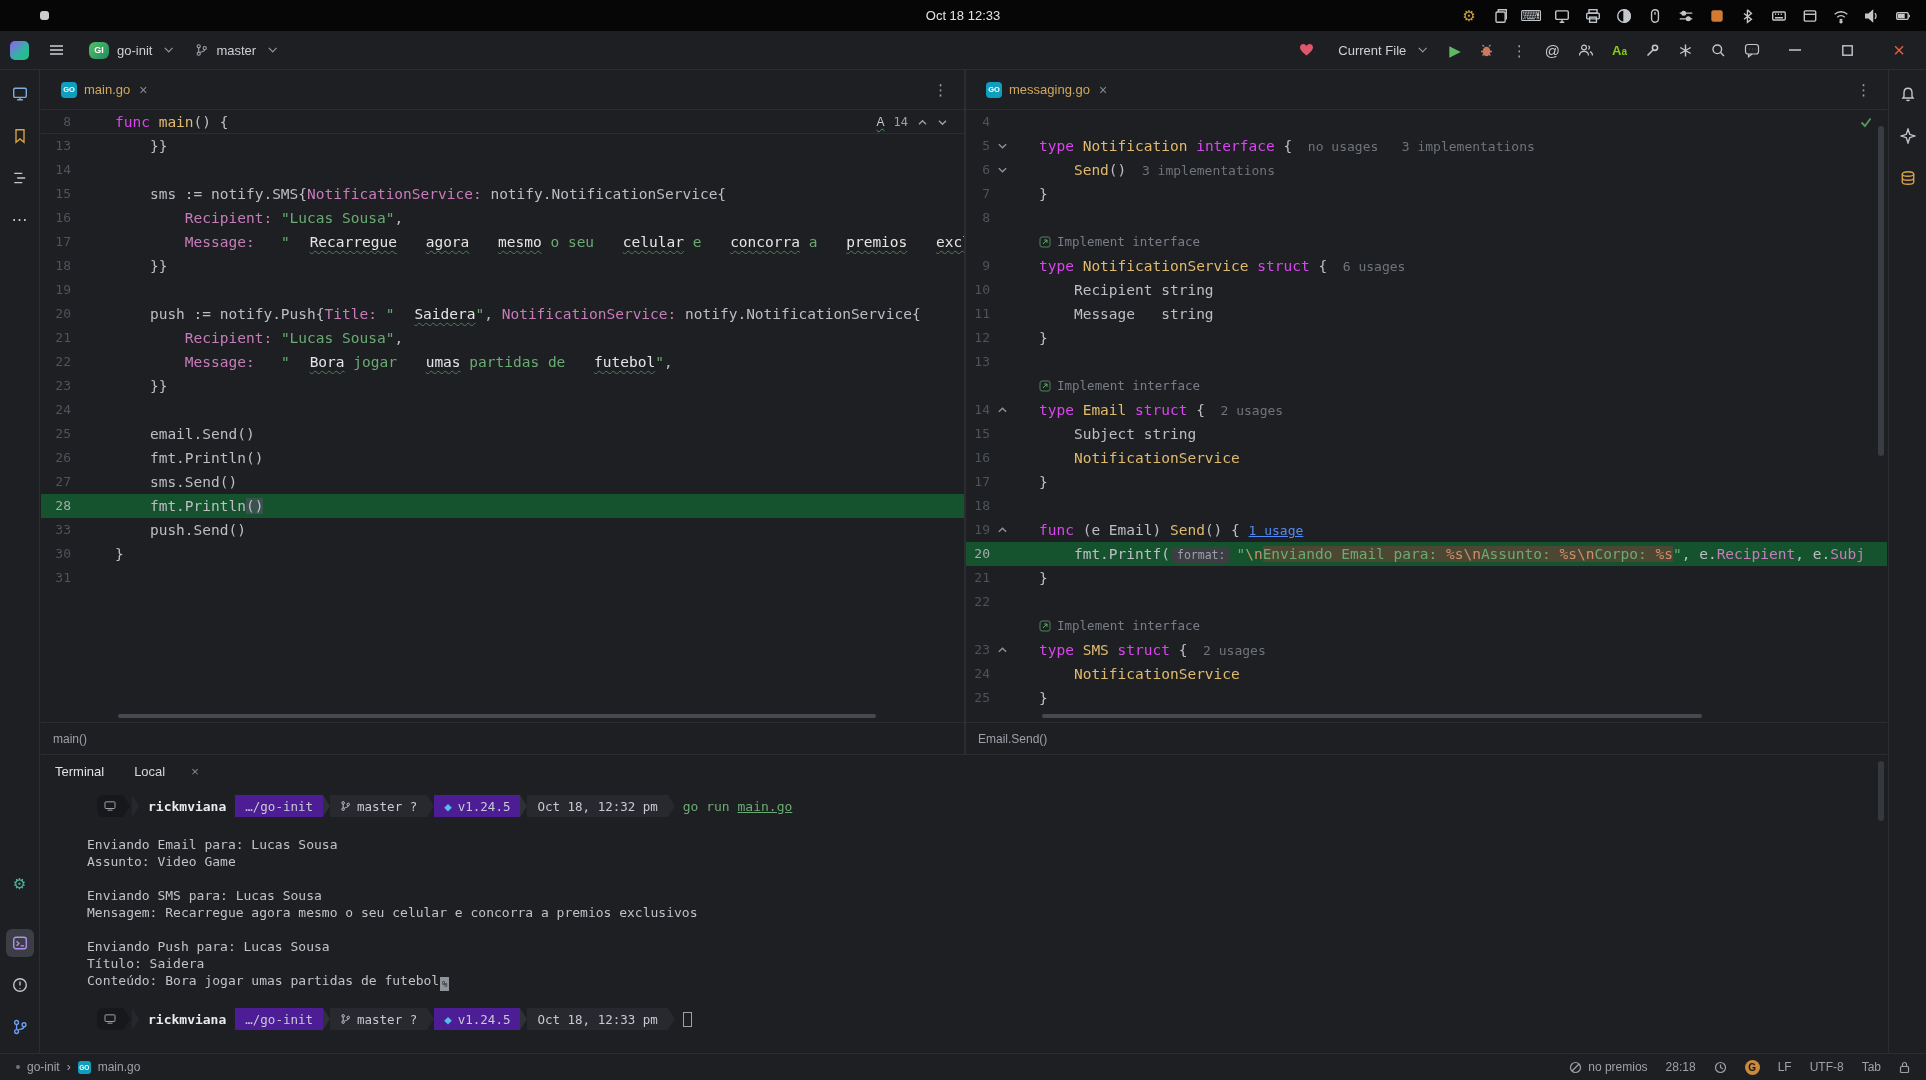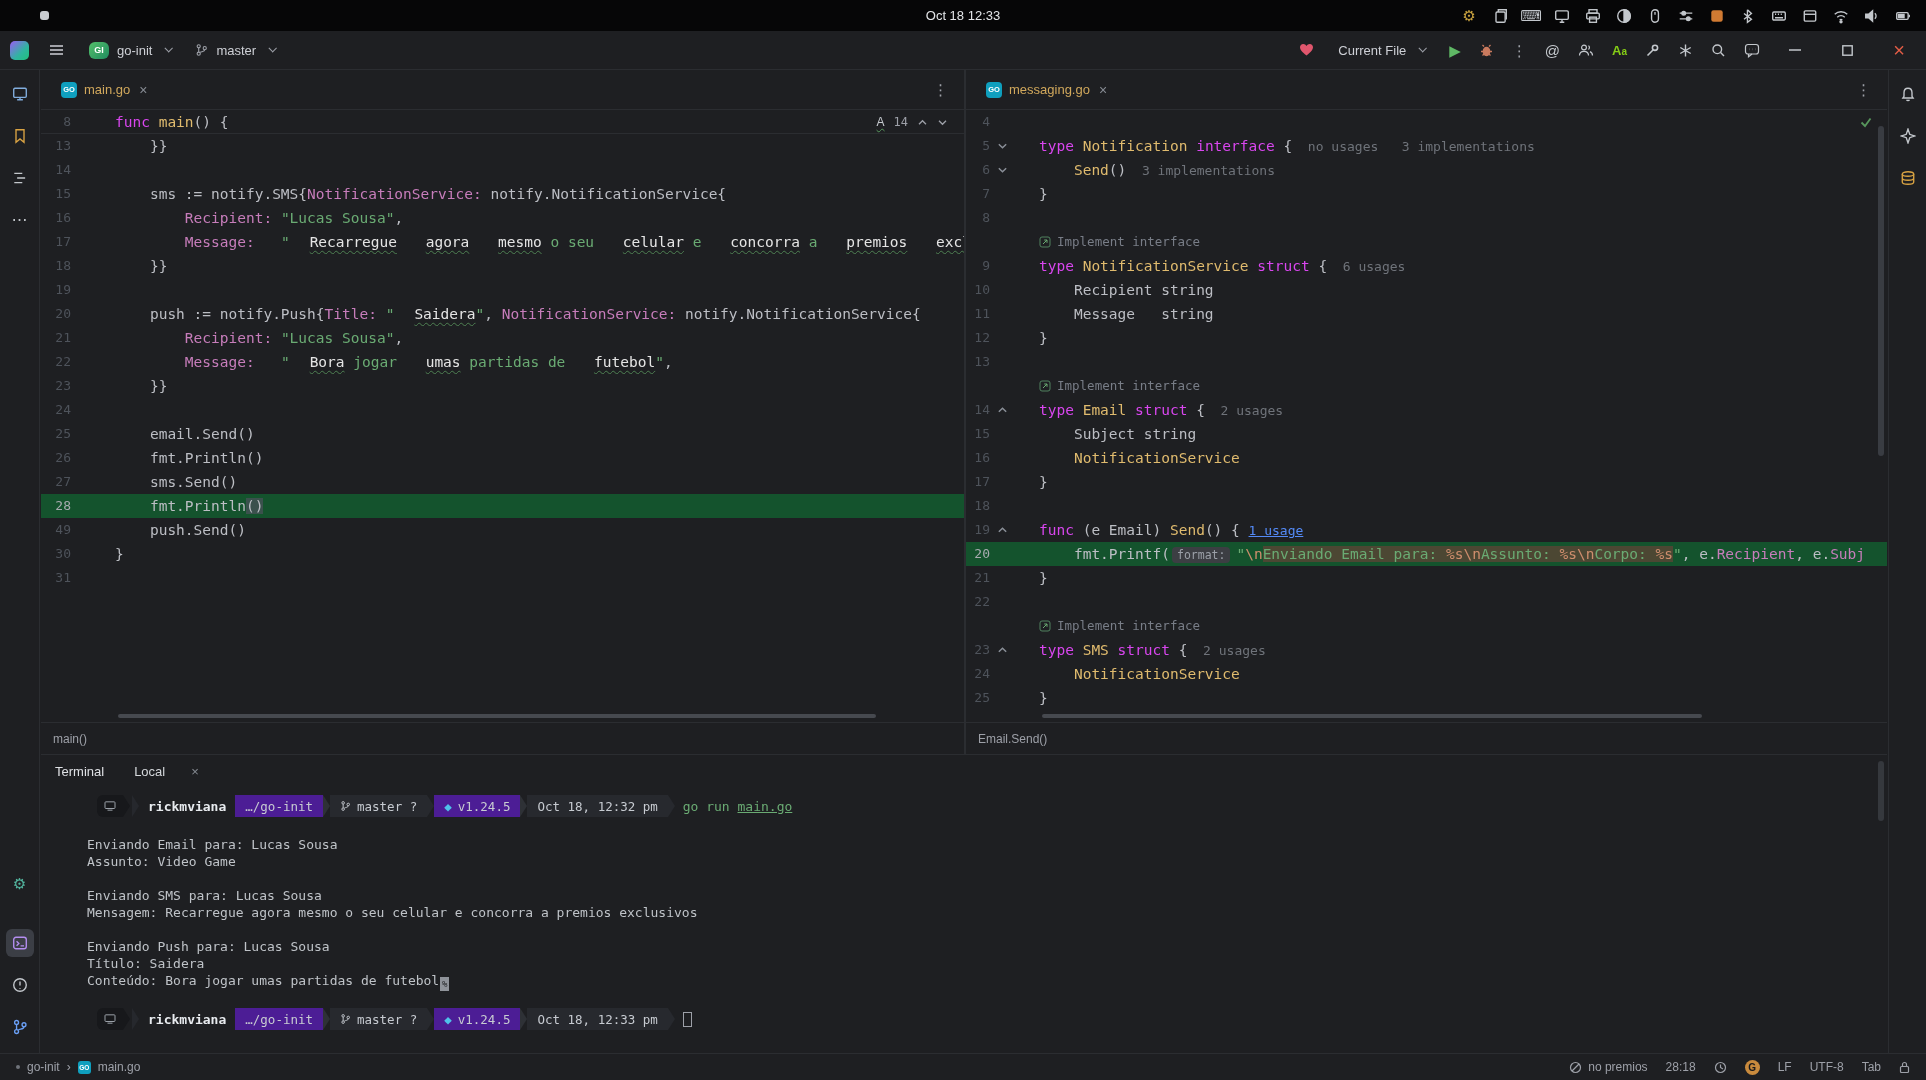--- a/index.html
+++ b/index.html
@@ -477,21 +477,21 @@
         </div>
         <div class="cl">
           <span class="ln">27</span>
           <span class="code"><span>    sms.Send()</span></span>
         </div>
         <div class="cl cur">
           <span class="ln">28</span>
           <span class="code"><span>    fmt.Println</span><span class="tk-br">(</span><span class="tk-br">)</span></span>
         </div>
         <div class="cl">
-          <span class="ln">49</span>
+          <span class="ln">33</span>
           <span class="code"><span>    push.Send()</span></span>
         </div>
         <div class="cl">
           <span class="ln">30</span>
           <span class="code"><span>}</span></span>
         </div>
         <div class="cl">
           <span class="ln">31</span>
           <span class="code"></span>
         </div>

